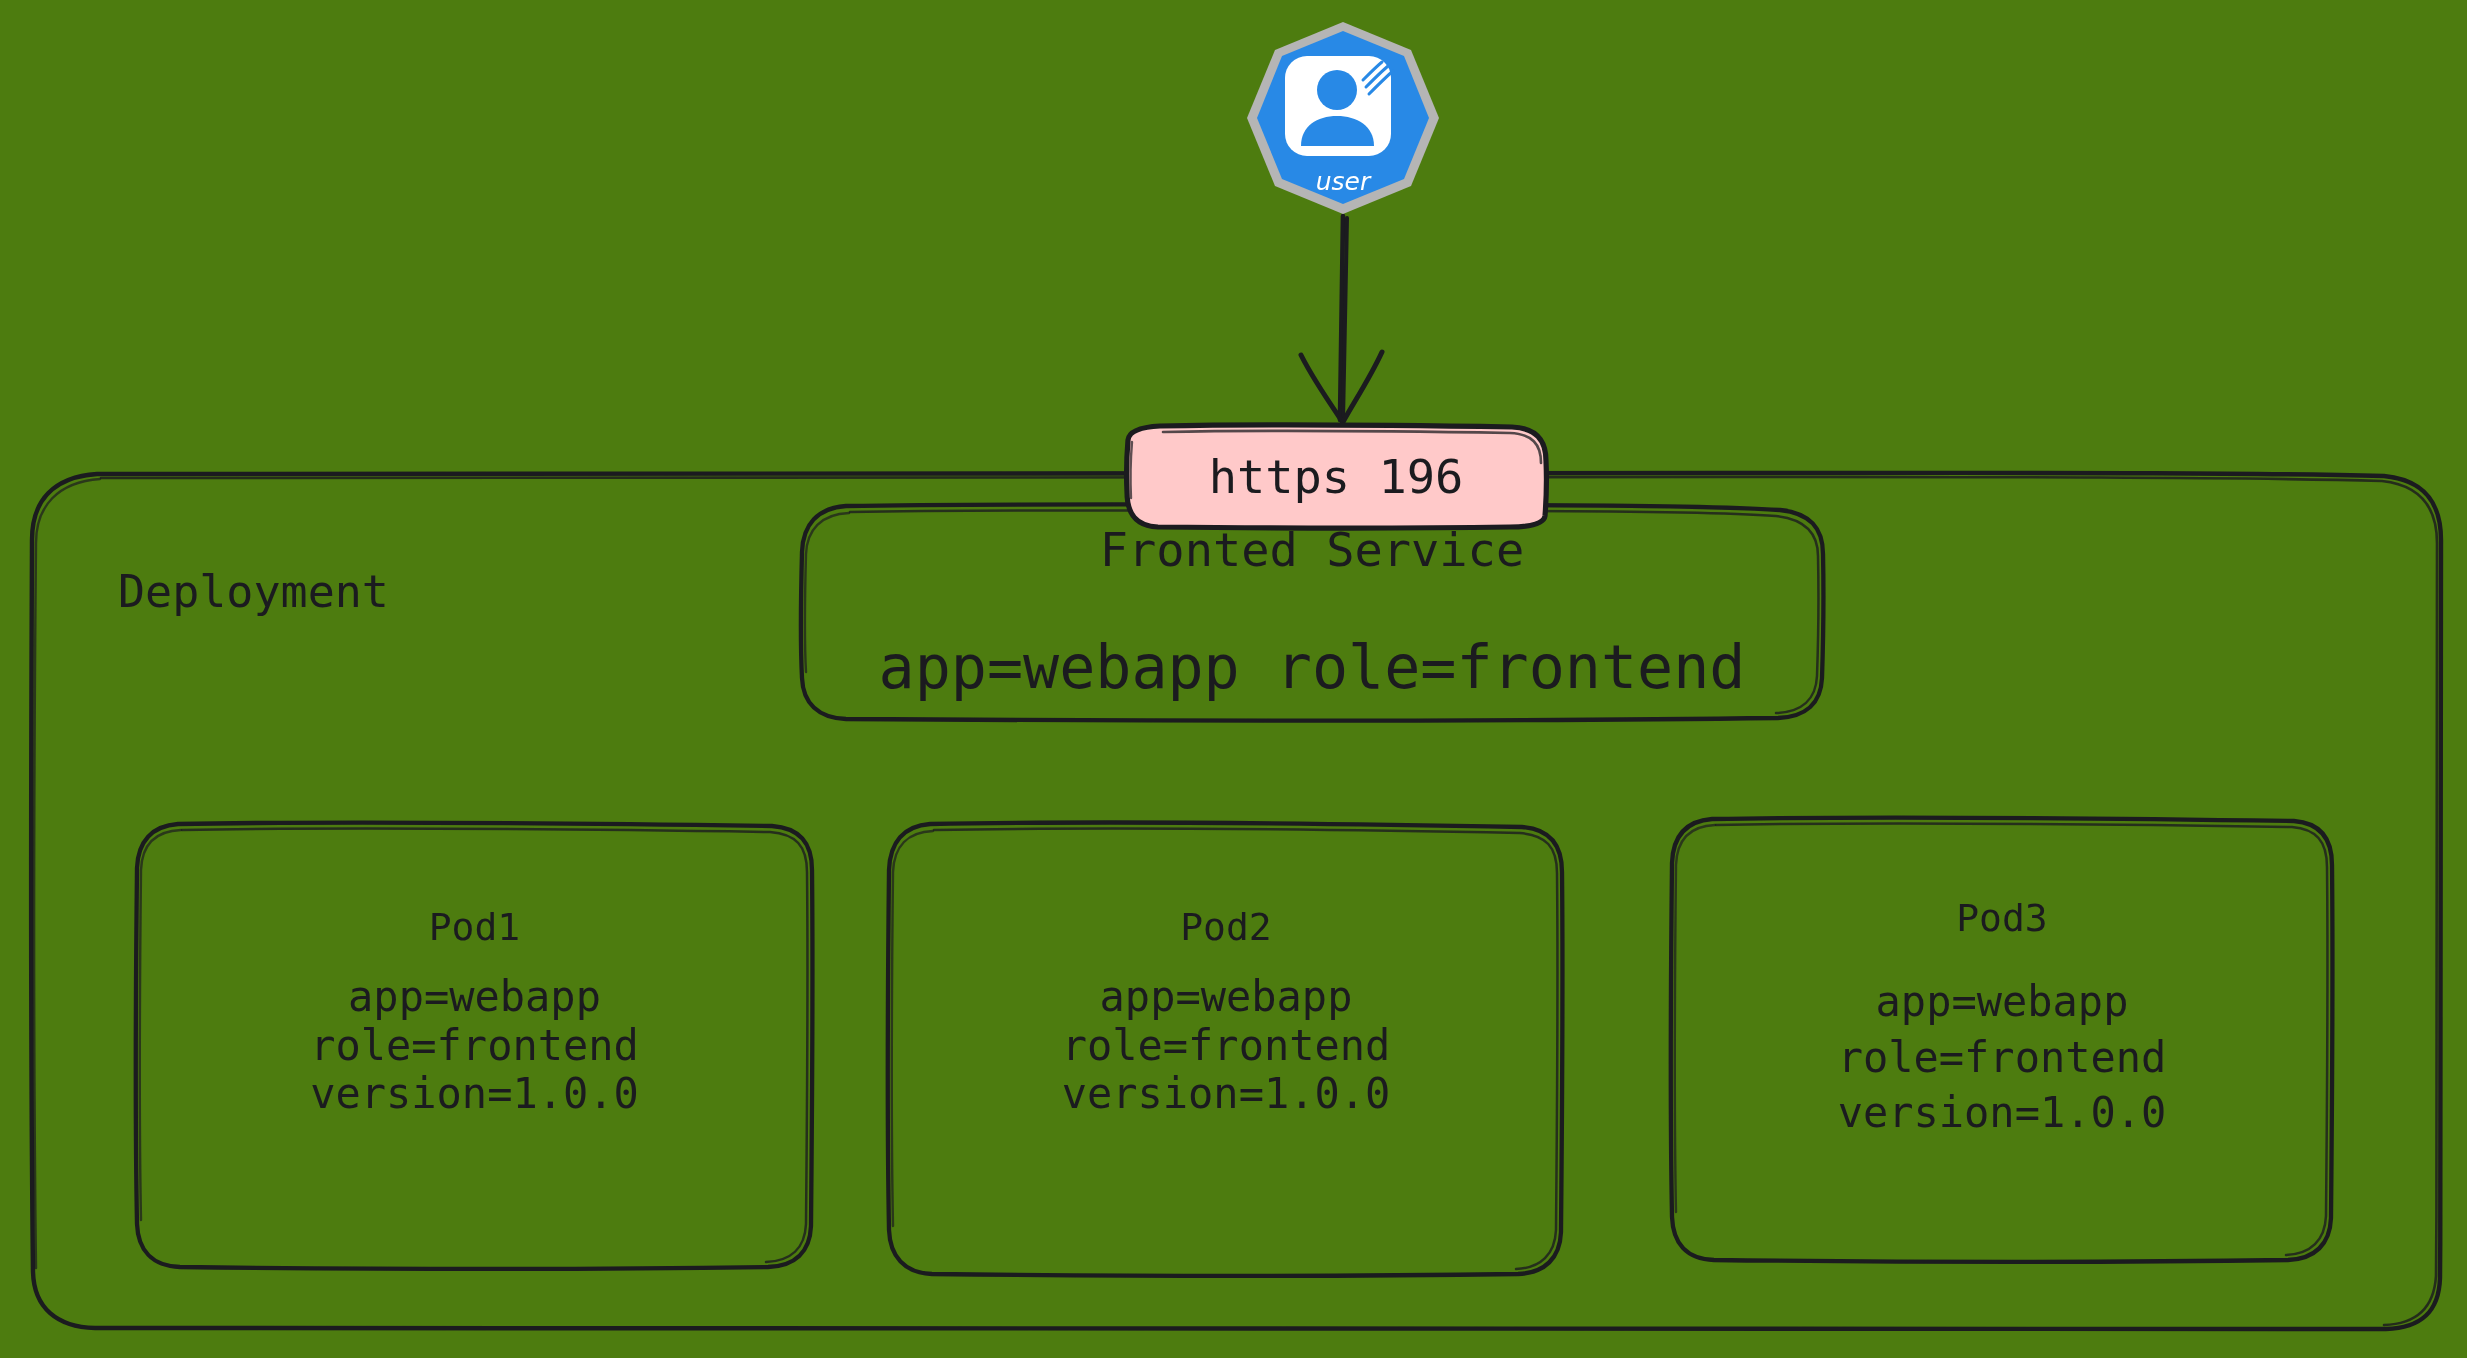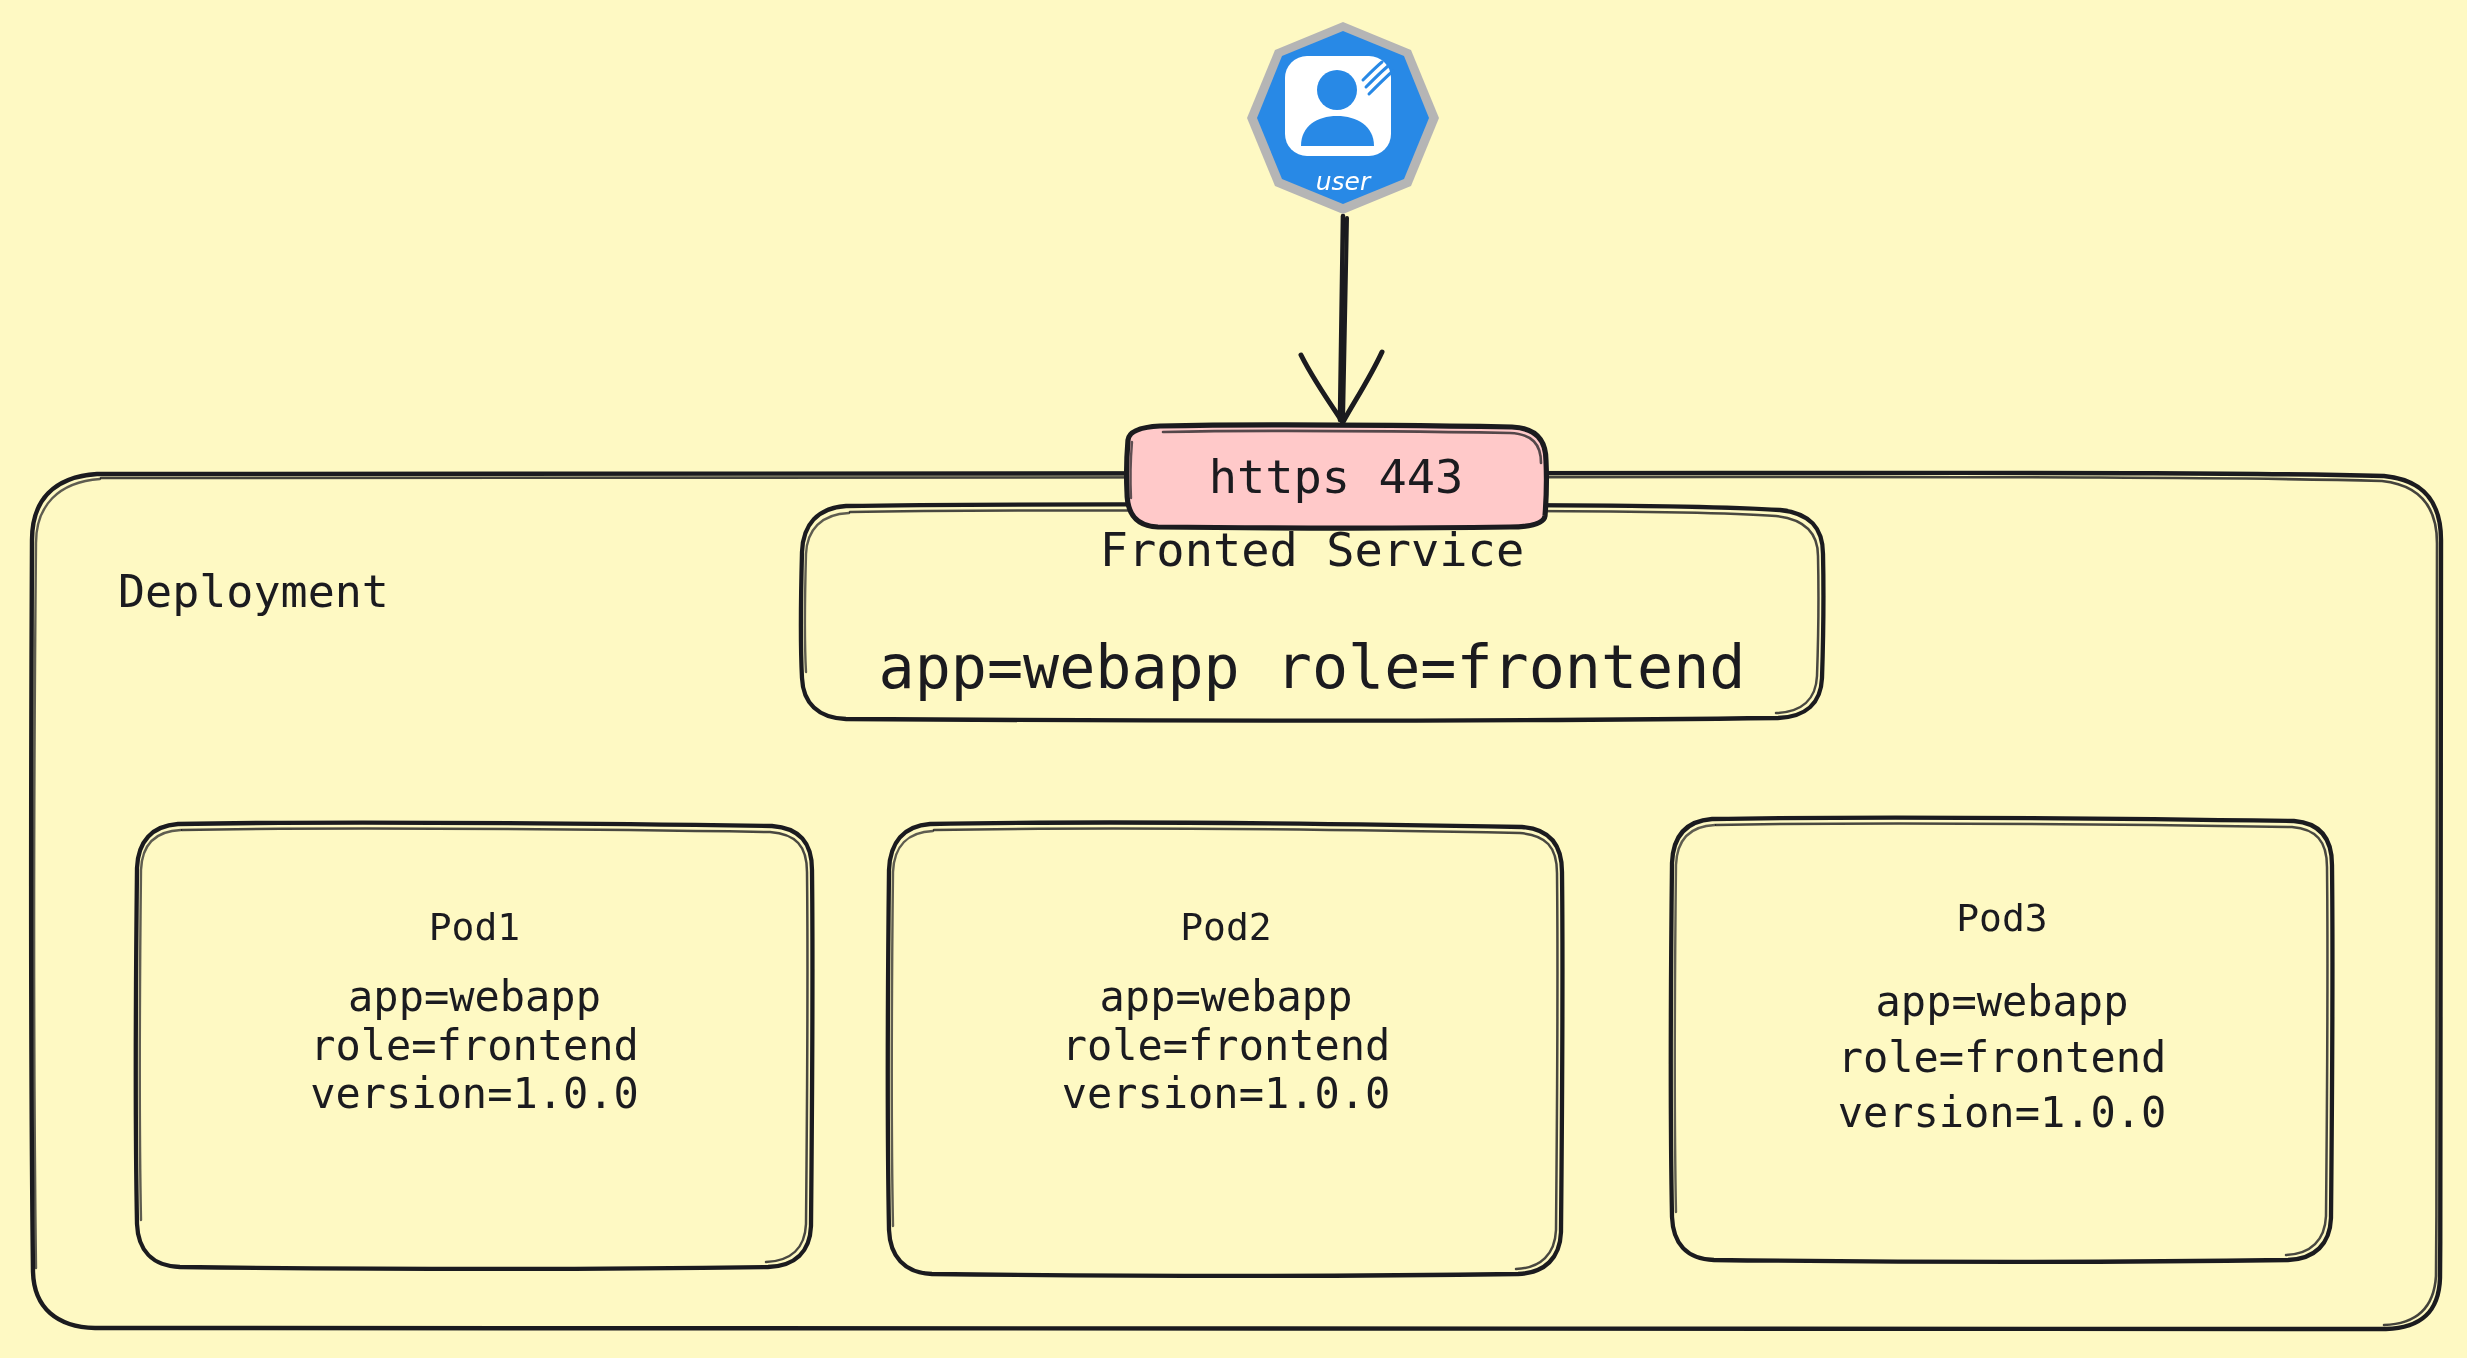--- a/index.html
+++ b/index.html
@@ -5,21 +5,21 @@
 <style>
   html, body {
     margin: 0;
     padding: 0;
     background: #ffffff;
   }
   #canvas {
     position: relative;
     width: 2467px;
     height: 1358px;
-    background: #fef9c3;
+    background: #4d7c0f;
     overflow: hidden;
     font-family: "DejaVu Sans Mono", "Liberation Mono", monospace;
   }
   .sketch-svg {
     position: absolute;
     left: 0;
     top: 0;
     width: 2467px;
     height: 1358px;
     pointer-events: none;
@@ -249,21 +249,21 @@
         <path d="M126 76 C136 66, 144 58, 150 53"></path>
       </g>
 
       <text x="100" y="172" text-anchor="middle" font-family="DejaVu Sans, Liberation Sans, sans-serif" font-size="25" font-style="italic" fill="#ffffff">user</text>
     </svg>
   </div>
 
   <div class="lbl" id="deployment-label">Deployment</div>
 
   <div id="port-badge">
-    <div id="port-badge-text">https 443</div>
+    <div id="port-badge-text">https 196</div>
   </div>
 
   <div id="service-box">
     <div id="service-title">Fronted Service</div>
     <div id="service-labels">app=webapp role=frontend</div>
   </div>
 
   <div class="pod-box" id="pod-box-1">
     <div class="pod-title">Pod1</div>
     <div class="pod-gap"></div>

